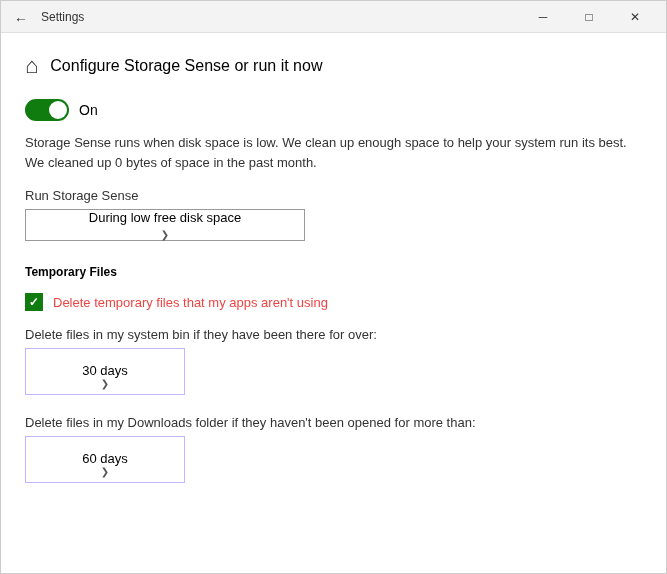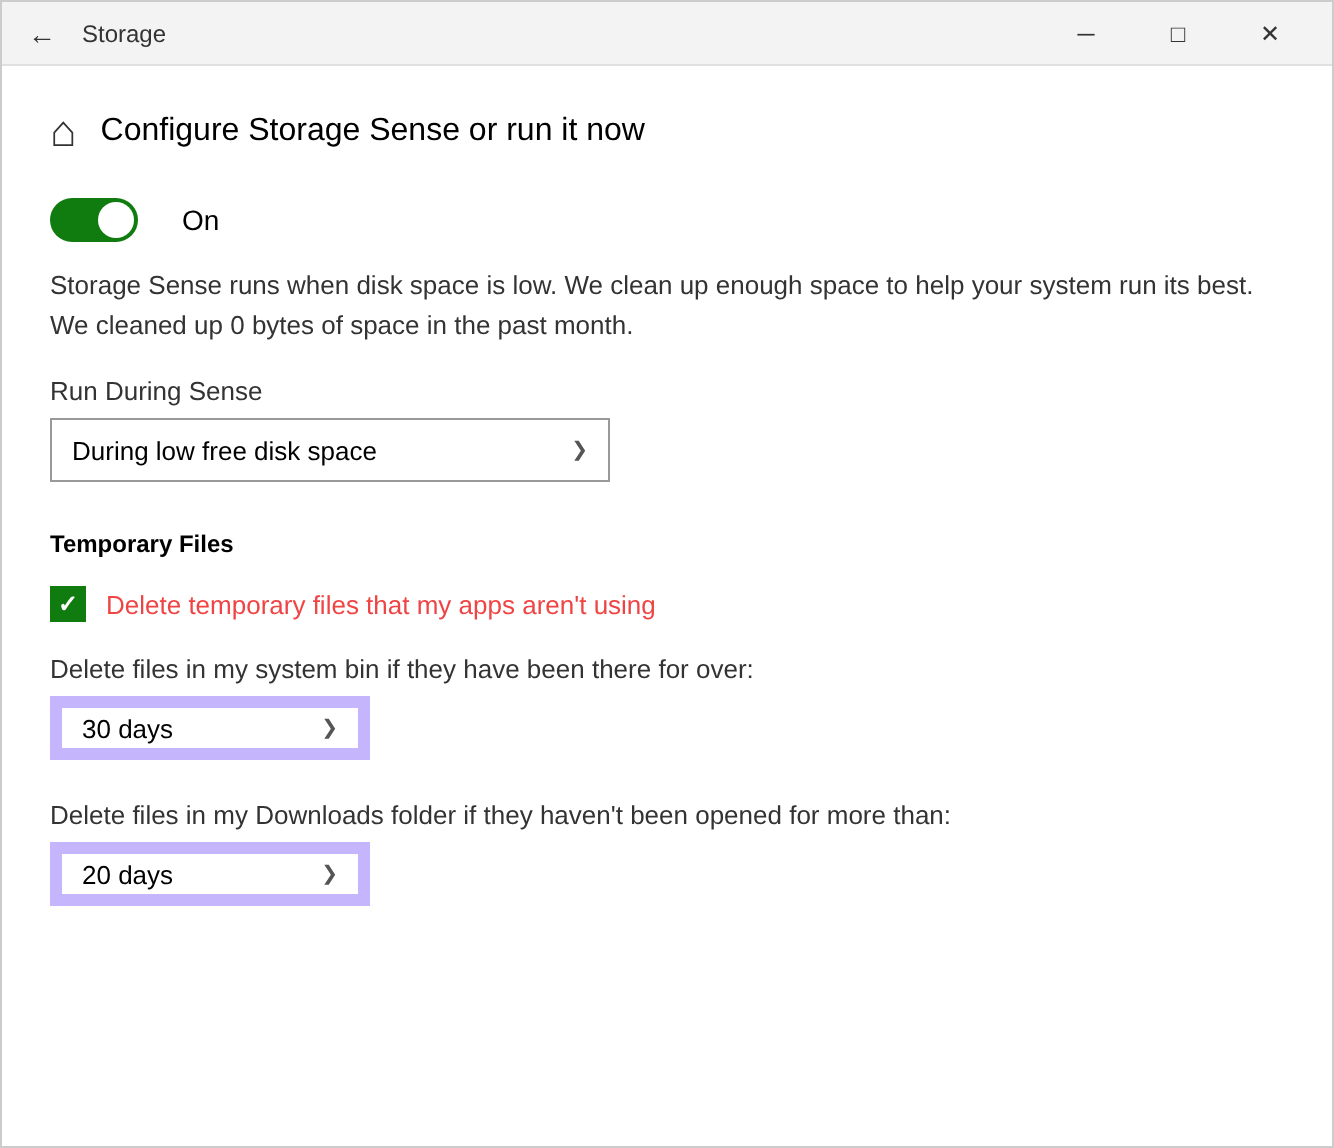--- a/index.html
+++ b/index.html
@@ -98,21 +98,21 @@
     .page-title {
       font-size: 16px;
       font-weight: 300;
       color: #000;
       line-height: 1.2;
     }
 
     .toggle-row {
       display: flex;
       align-items: center;
-      gap: 22px;
+      gap: 10px;
       margin-bottom: 12px;
     }
 
     .toggle {
       width: 44px;
       height: 22px;
       background: #107c10;
       border-radius: 11px;
       position: relative;
       cursor: pointer;
@@ -153,20 +153,21 @@
       width: 280px;
       height: 32px;
       border: 1px solid #999;
       display: flex;
       align-items: center;
       justify-content: space-between;
       padding: 0 10px;
       cursor: pointer;
       background: white;
       margin-bottom: 24px;
+      flex-direction: column;
     }
 
     .dropdown-text {
       font-size: 13px;
       color: #000;
     }
 
     .dropdown-arrow {
       font-size: 10px;
       color: #555;
@@ -204,40 +205,40 @@
       font-weight: bold;
     }
 
     .checkbox-label {
       font-size: 13px;
       color: #ef4444;
     }
 
     .dropdown-sm {
       width: 160px;
-      height: 32px;
-      border: 6px solid #c4b5fd;
+      height: 47px;
+      border: 1px solid #c4b5fd;
       display: flex;
       align-items: center;
       justify-content: space-between;
-      padding: 0 10px;
+      padding: 14px 10px;
       cursor: pointer;
       background: white;
     }
   </style>
 </head>
 <body>
 
 <div class="window">
 
   <div class="title-bar">
     <div class="title-bar-back">
       <span>←</span>
     </div>
-    <div class="title-bar-title">Storage</div>
+    <div class="title-bar-title">Settings</div>
     <div class="title-bar-controls">
       <button class="title-bar-btn">
         <span>─</span>
       </button>
       <button class="title-bar-btn">
         <span>□</span>
       </button>
       <button class="title-bar-btn close">
         <span>✕</span>
       </button>
@@ -253,21 +254,21 @@
 
     <div class="toggle-row">
       <div class="toggle">
         <div class="toggle-knob"></div>
       </div>
       <span class="toggle-label">On</span>
     </div>
 
     <p class="description-text">Storage Sense runs when disk space is low. We clean up enough space to help your system run its best. We cleaned up 0 bytes of space in the past month.</p>
 
-    <div class="field-label">Run During Sense</div>
+    <div class="field-label">Run Storage Sense</div>
     <div class="dropdown">
       <span class="dropdown-text">During low free disk space</span>
       <span class="dropdown-arrow">❯</span>
     </div>
 
     <div class="section-title">Temporary Files</div>
 
     <div class="checkbox-row">
       <div class="checkbox">
         <span class="checkbox-check">✓</span>
@@ -276,18 +277,18 @@
     </div>
 
     <div class="field-label">Delete files in my system bin if they have been there for over:</div>
     <div class="dropdown dropdown-sm" style="margin-top:6px; margin-bottom: 20px;">
       <span class="dropdown-text">30 days</span>
       <span class="dropdown-arrow">❯</span>
     </div>
 
     <div class="field-label">Delete files in my Downloads folder if they haven't been opened for more than:</div>
     <div class="dropdown dropdown-sm" style="margin-top:6px;">
-      <span class="dropdown-text">20 days</span>
+      <span class="dropdown-text">60 days</span>
       <span class="dropdown-arrow">❯</span>
     </div>
 
   </div>
 </div>
 
 </body></html>

